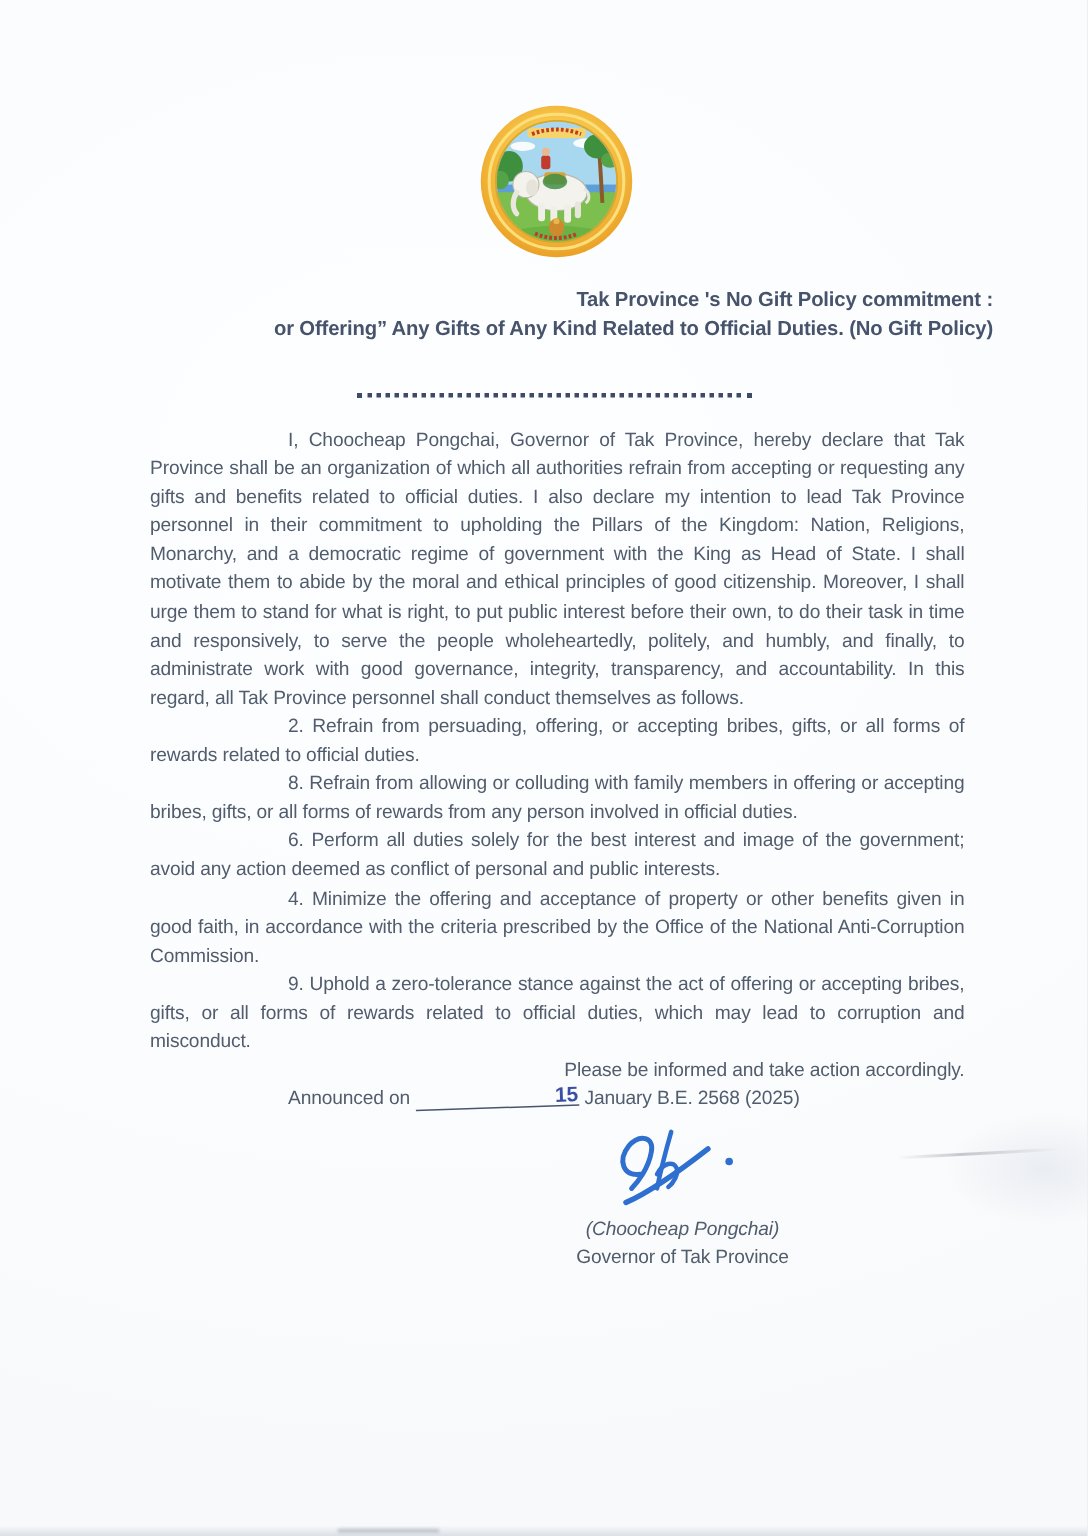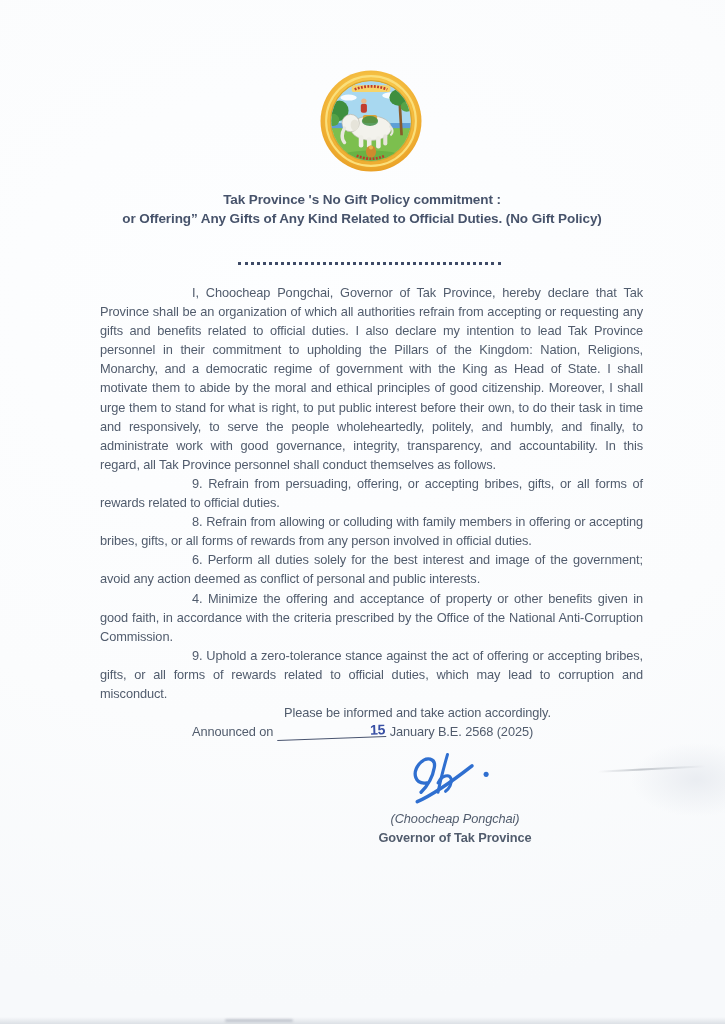--- a/index.html
+++ b/index.html
@@ -23,21 +23,21 @@
     left: 320px;
     top: 70px;
     width: 102px;
     height: 102px;
   }
   .title-block {
     position: absolute;
     top: 190px;
     left: 62px;
     width: 600px;
-    text-align: center;
+    text-align: right;
     font-weight: bold;
     font-size: 13.5px;
     line-height: 19px;
     color: #47536b;
     letter-spacing: -0.1px;
   }
   .dotted-sep {
     position: absolute;
     top: 262px;
     left: 238px;
@@ -50,21 +50,21 @@
     top: 283px;
     left: 100px;
     width: 543px;
     font-size: 12.8px;
     line-height: 19.1px;
     letter-spacing: -0.1px;
     text-align: justify;
     color: #515c6d;
   }
   .content p { margin: 0; text-indent: 92px; }
-  .closing { margin-top: 13px; text-indent: 85px; text-align: center; }
+  .closing { margin-top: 13px; text-indent: 85px; text-align: right; }
   .announced {
     margin-top: 11px;
     margin-left: 148px;
     text-indent: 0;
     text-align: left;
   }
   .hand-day {
     display: inline-block;
     color: #3950a5;
     font-size: 14px;
@@ -75,21 +75,21 @@
     line-height: 14px;
   }
   .sig-block {
     margin-top: 6px;
     margin-left: 252px;
     width: 206px;
     text-align: center;
   }
   .sig-scribble { display: block; margin: 0 auto -4px auto; }
   .sig-name { font-size: 12.8px; line-height: 19px; text-indent: 0 !important; text-align: center !important; font-style: italic; }
-  .sig-title { font-size: 12.8px; line-height: 19px; text-indent: 0 !important; text-align: center !important; font-weight: bold; }
+  .sig-title { font-size: 12.8px; line-height: 19px; text-indent: 0 !important; text-align: center !important; }
   
   .crease {
     position: absolute;
     left: 598px; top: 768px;
     width: 108px; height: 2px;
     background: linear-gradient(90deg, transparent, #9aa0a8 40%, #c7ccd2 72%, transparent);
     transform: rotate(-3deg);
     opacity: 0.55;
   }
   .fold-light {
@@ -170,21 +170,21 @@
 
   <div class="title-block">
     <div>Tak Province 's No Gift Policy commitment :</div>
     <div>or Offering” Any Gifts of Any Kind Related to Official Duties. (No Gift Policy)</div>
   </div>
 
   <div class="dotted-sep"></div>
 
   <div class="content">
     <p>I, Choocheap Pongchai, Governor of Tak Province, hereby declare that Tak Province shall be an organization of which all authorities refrain from accepting or requesting any gifts and benefits related to official duties. I also declare my intention to lead Tak Province personnel in their commitment to upholding the Pillars of the Kingdom: Nation, Religions, Monarchy, and a democratic regime of government with the King as Head of State. I shall motivate them to abide by the moral and ethical principles of good citizenship. Moreover, I shall urge them to stand for what is right, to put public interest before their own, to do their task in time and responsively, to serve the people wholeheartedly, politely, and humbly, and finally, to administrate work with good governance, integrity, transparency, and accountability. In this regard, all Tak Province personnel shall conduct themselves as follows.</p>
-    <p>9. Refrain from persuading, offering, or accepting bribes, gifts, or all forms of rewards related to official duties.</p>
+    <p>2. Refrain from persuading, offering, or accepting bribes, gifts, or all forms of rewards related to official duties.</p>
     <p>8. Refrain from allowing or colluding with family members in offering or accepting bribes, gifts, or all forms of rewards from any person involved in official duties.</p>
     <p>6. Perform all duties solely for the best interest and image of the government; avoid any action deemed as conflict of personal and public interests.</p>
     <p>4. Minimize the offering and acceptance of property or other benefits given in good faith, in accordance with the criteria prescribed by the Office of the National Anti-Corruption Commission.</p>
     <p>9. Uphold a zero-tolerance stance against the act of offering or accepting bribes, gifts, or all forms of rewards related to official duties, which may lead to corruption and misconduct.</p>
 
     <p class="closing">Please be informed and take action accordingly.</p>
 
     <p class="announced"><span>Announced on</span>&nbsp;<span class="hand-day">15</span>&nbsp;<span>January B.E. 2568 (2025)</span></p>
 
     <div class="sig-block">

